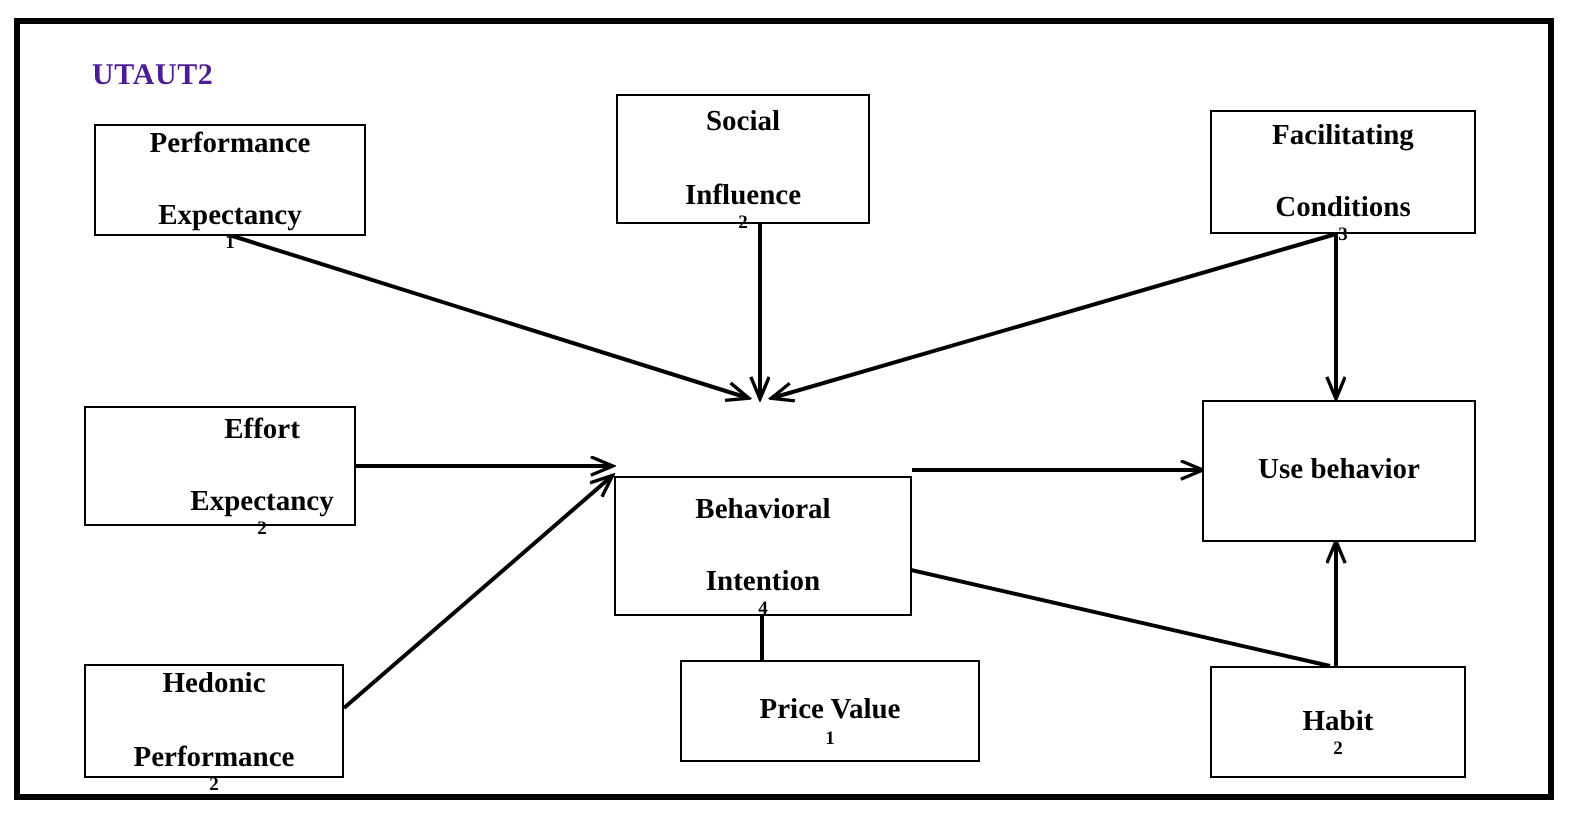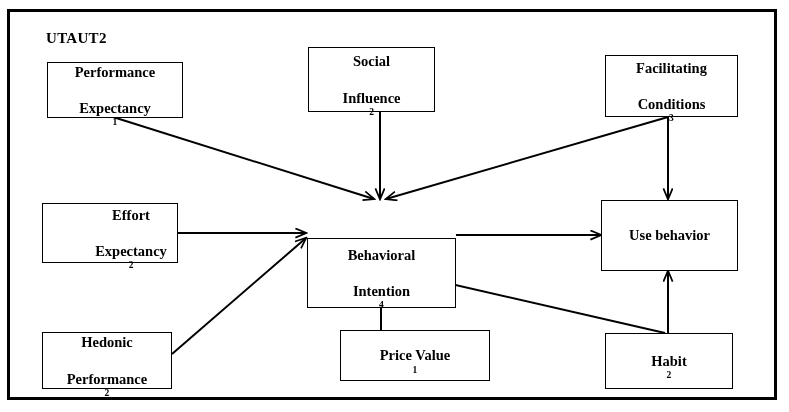--- a/index.html
+++ b/index.html
@@ -23,21 +23,21 @@
     height: 391px;
     border: 3px solid #000000;
     box-sizing: border-box;
   }
   #model-title {
     position: absolute;
     left: 46px;
     top: 30px;
     font-size: 15px;
     font-weight: bold;
-    color: #000000;
+    color: #4c1d95;
     letter-spacing: 0.3px;
     white-space: nowrap;
   }
   svg#wires {
     position: absolute;
     left: 0;
     top: 0;
     width: 789px;
     height: 412px;
   }

